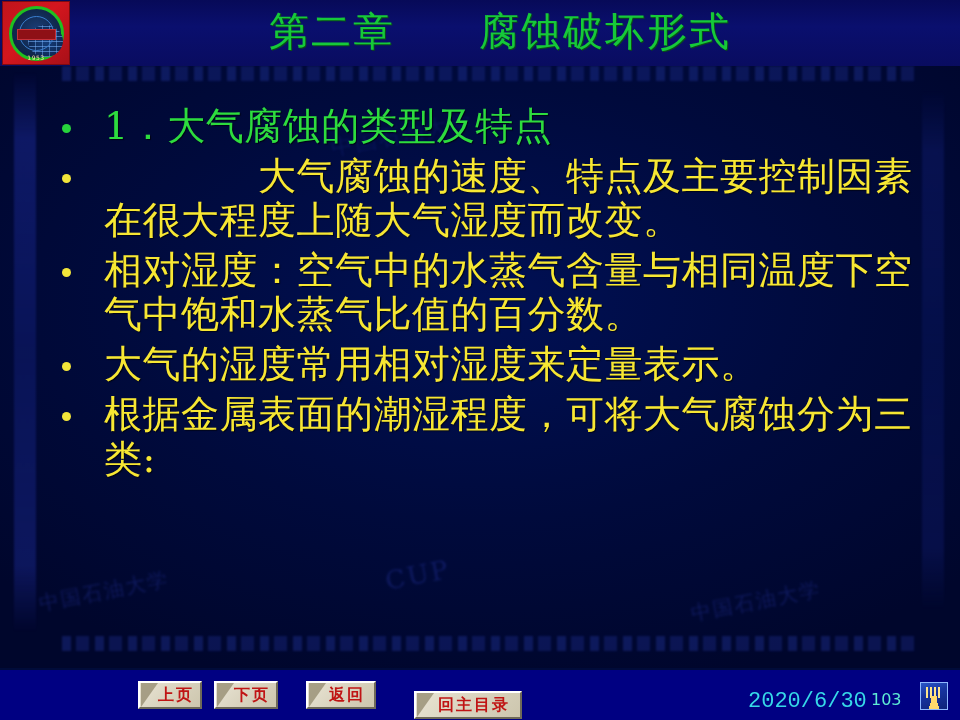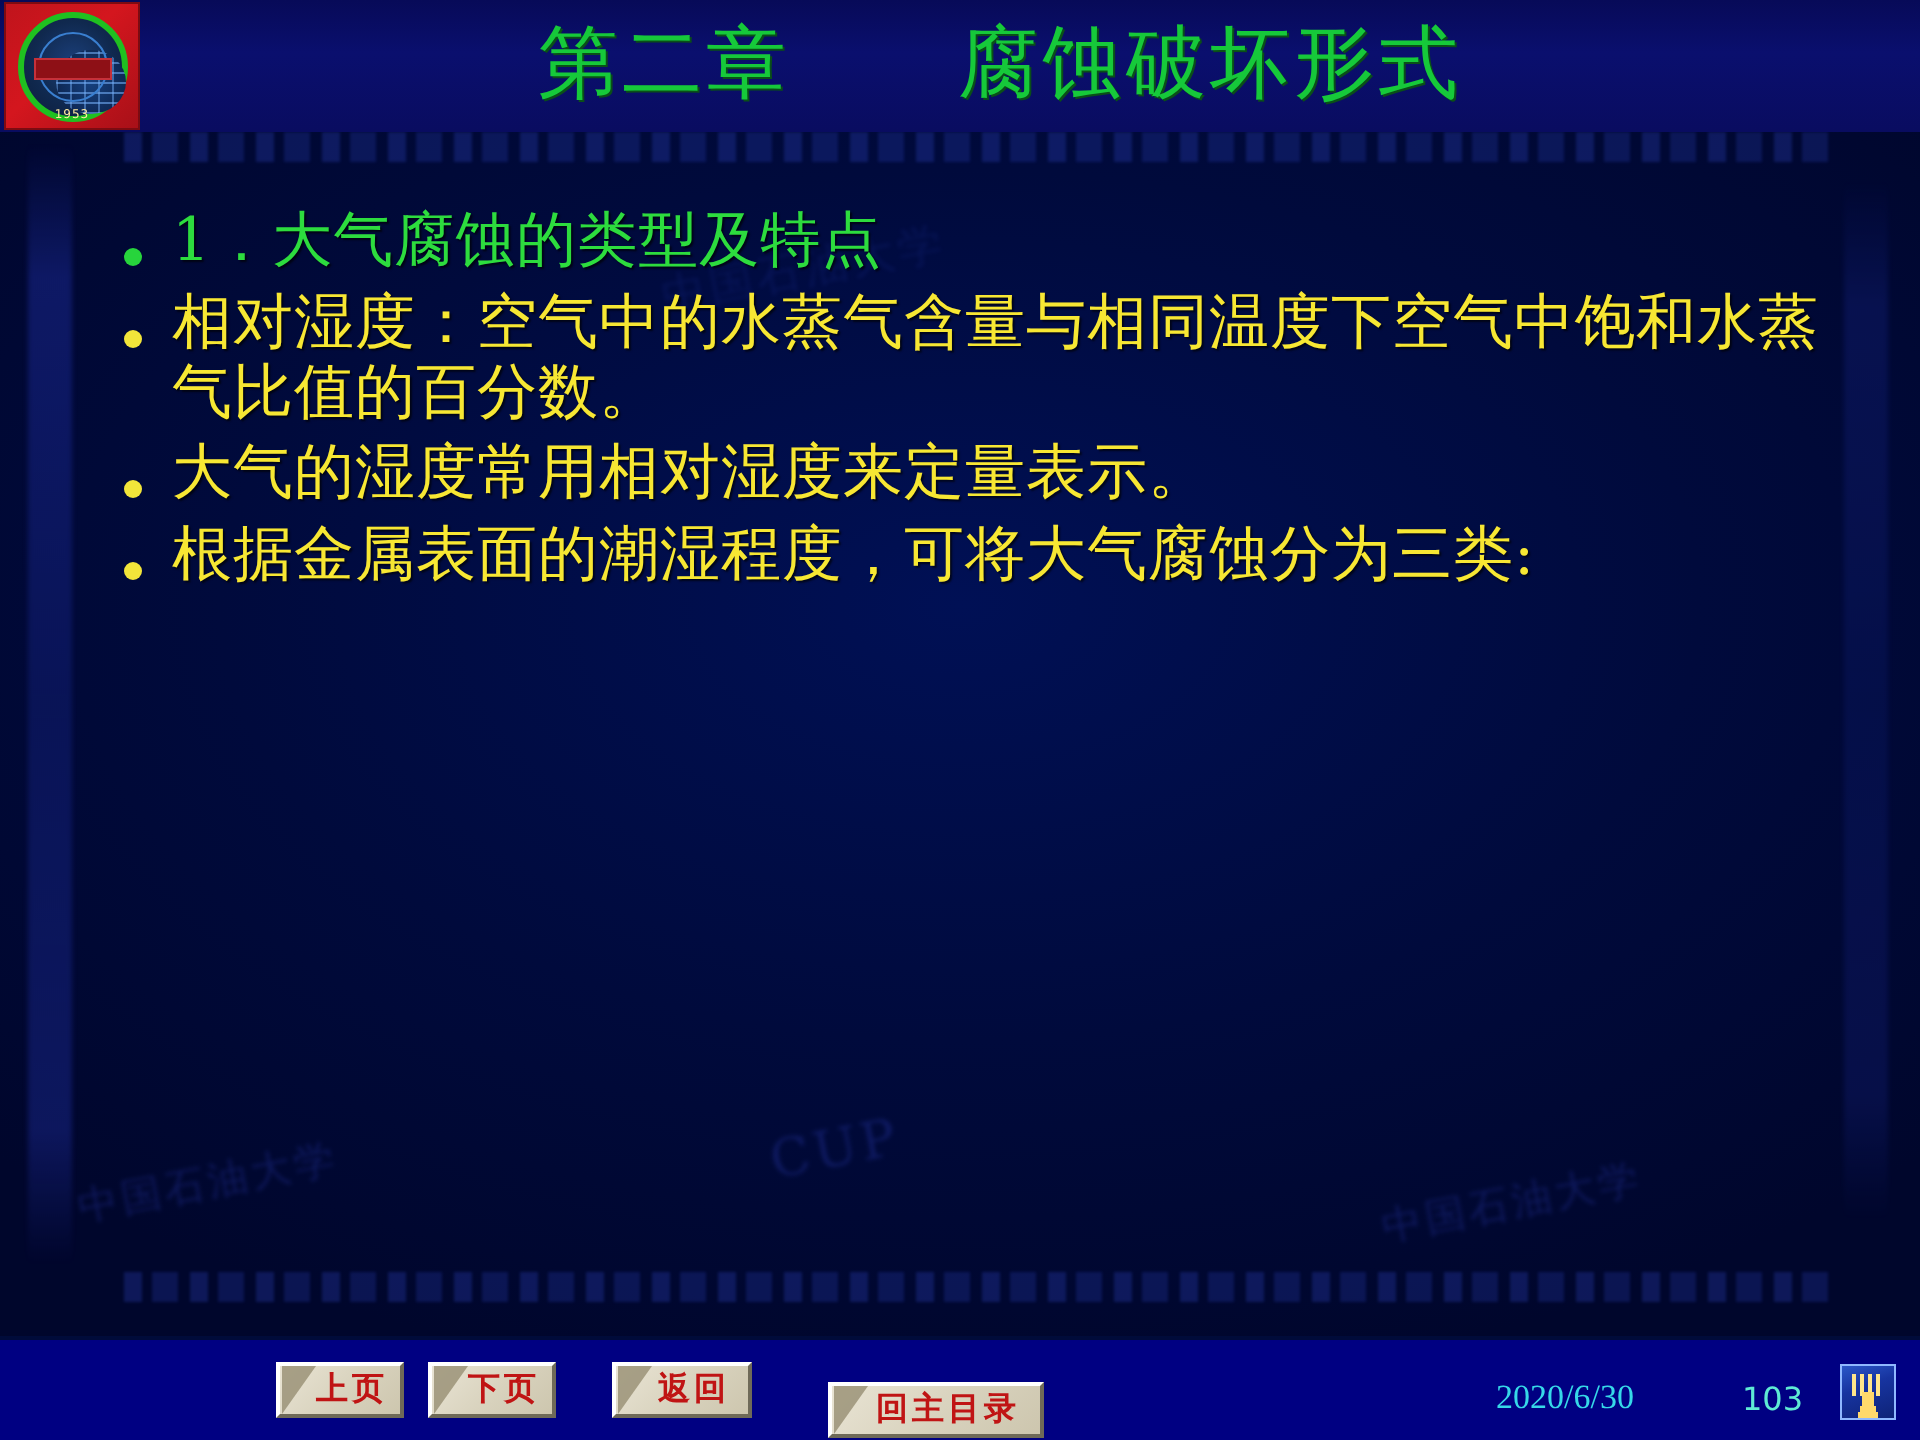--- a/index.html
+++ b/index.html
@@ -164,23 +164,23 @@
     left: 62px;
     top: 20px;
     width: 9px;
     height: 9px;
     border-radius: 50%;
     background: #f2e53a;
     flex: none;
   }
   .bullet-dot.green { background: #27d43c; }
   .bullet-text {
-    margin-left: 28px;
+    margin-left: 46px;
     color: #f7e733;
-    font-size: 30px;
+    font-size: 38px;
     line-height: 1.16;
     font-family: "DejaVu Serif", "Liberation Serif", serif;
     font-weight: 400;
     text-shadow: 1px 1px 1px rgba(0,0,0,.65);
     letter-spacing: .5px;
     white-space: pre-wrap;
   }
   .bullet-text.green { color: #2ddc3e; }
 
   
@@ -230,22 +230,22 @@
   #btn-prev { left: 138px; width: 64px; text-decoration: underline; }
   #btn-next { left: 214px; width: 64px; }
   #btn-back { left: 306px; width: 70px; }
   #btn-home { left: 414px; width: 108px; margin-top: 10px; }
 
   .footer-date {
     position: absolute;
     left: 748px;
     top: 689px;
     color: #36d8e8;
-    font-size: 17px;
-    font-family: Liberation Serif, serif;
+    font-size: 22px;
+    font-family: Liberation Mono, monospace;
     letter-spacing: 0px;
   }
   .footer-page {
     position: absolute;
     left: 871px;
     top: 690px;
     color: #5eead4;
     font-size: 16px;
     font-family: "DejaVu Sans", "Liberation Sans", sans-serif;
   }
@@ -303,20 +303,24 @@
     <div class="title">第二章　　腐蚀破坏形式</div>
   </div>
 
   <div class="content">
 
     <div class="bullet-row">
       <span class="bullet-dot green"></span>
       <span class="bullet-text green">1．大气腐蚀的类型及特点</span>
     </div>
 
+    <div class="bullet-row">
+      <span class="bullet-dot"></span>
+      <span class="bullet-text">　　　　大气腐蚀的速度、特点及主要控制因素在很大程度上随大气湿度而改变。</span>
+    </div>
 
     <div class="bullet-row">
       <span class="bullet-dot"></span>
       <span class="bullet-text">相对湿度：空气中的水蒸气含量与相同温度下空气中饱和水蒸气比值的百分数。</span>
     </div>
 
     <div class="bullet-row">
       <span class="bullet-dot"></span>
       <span class="bullet-text">大气的湿度常用相对湿度来定量表示。</span>
     </div>

